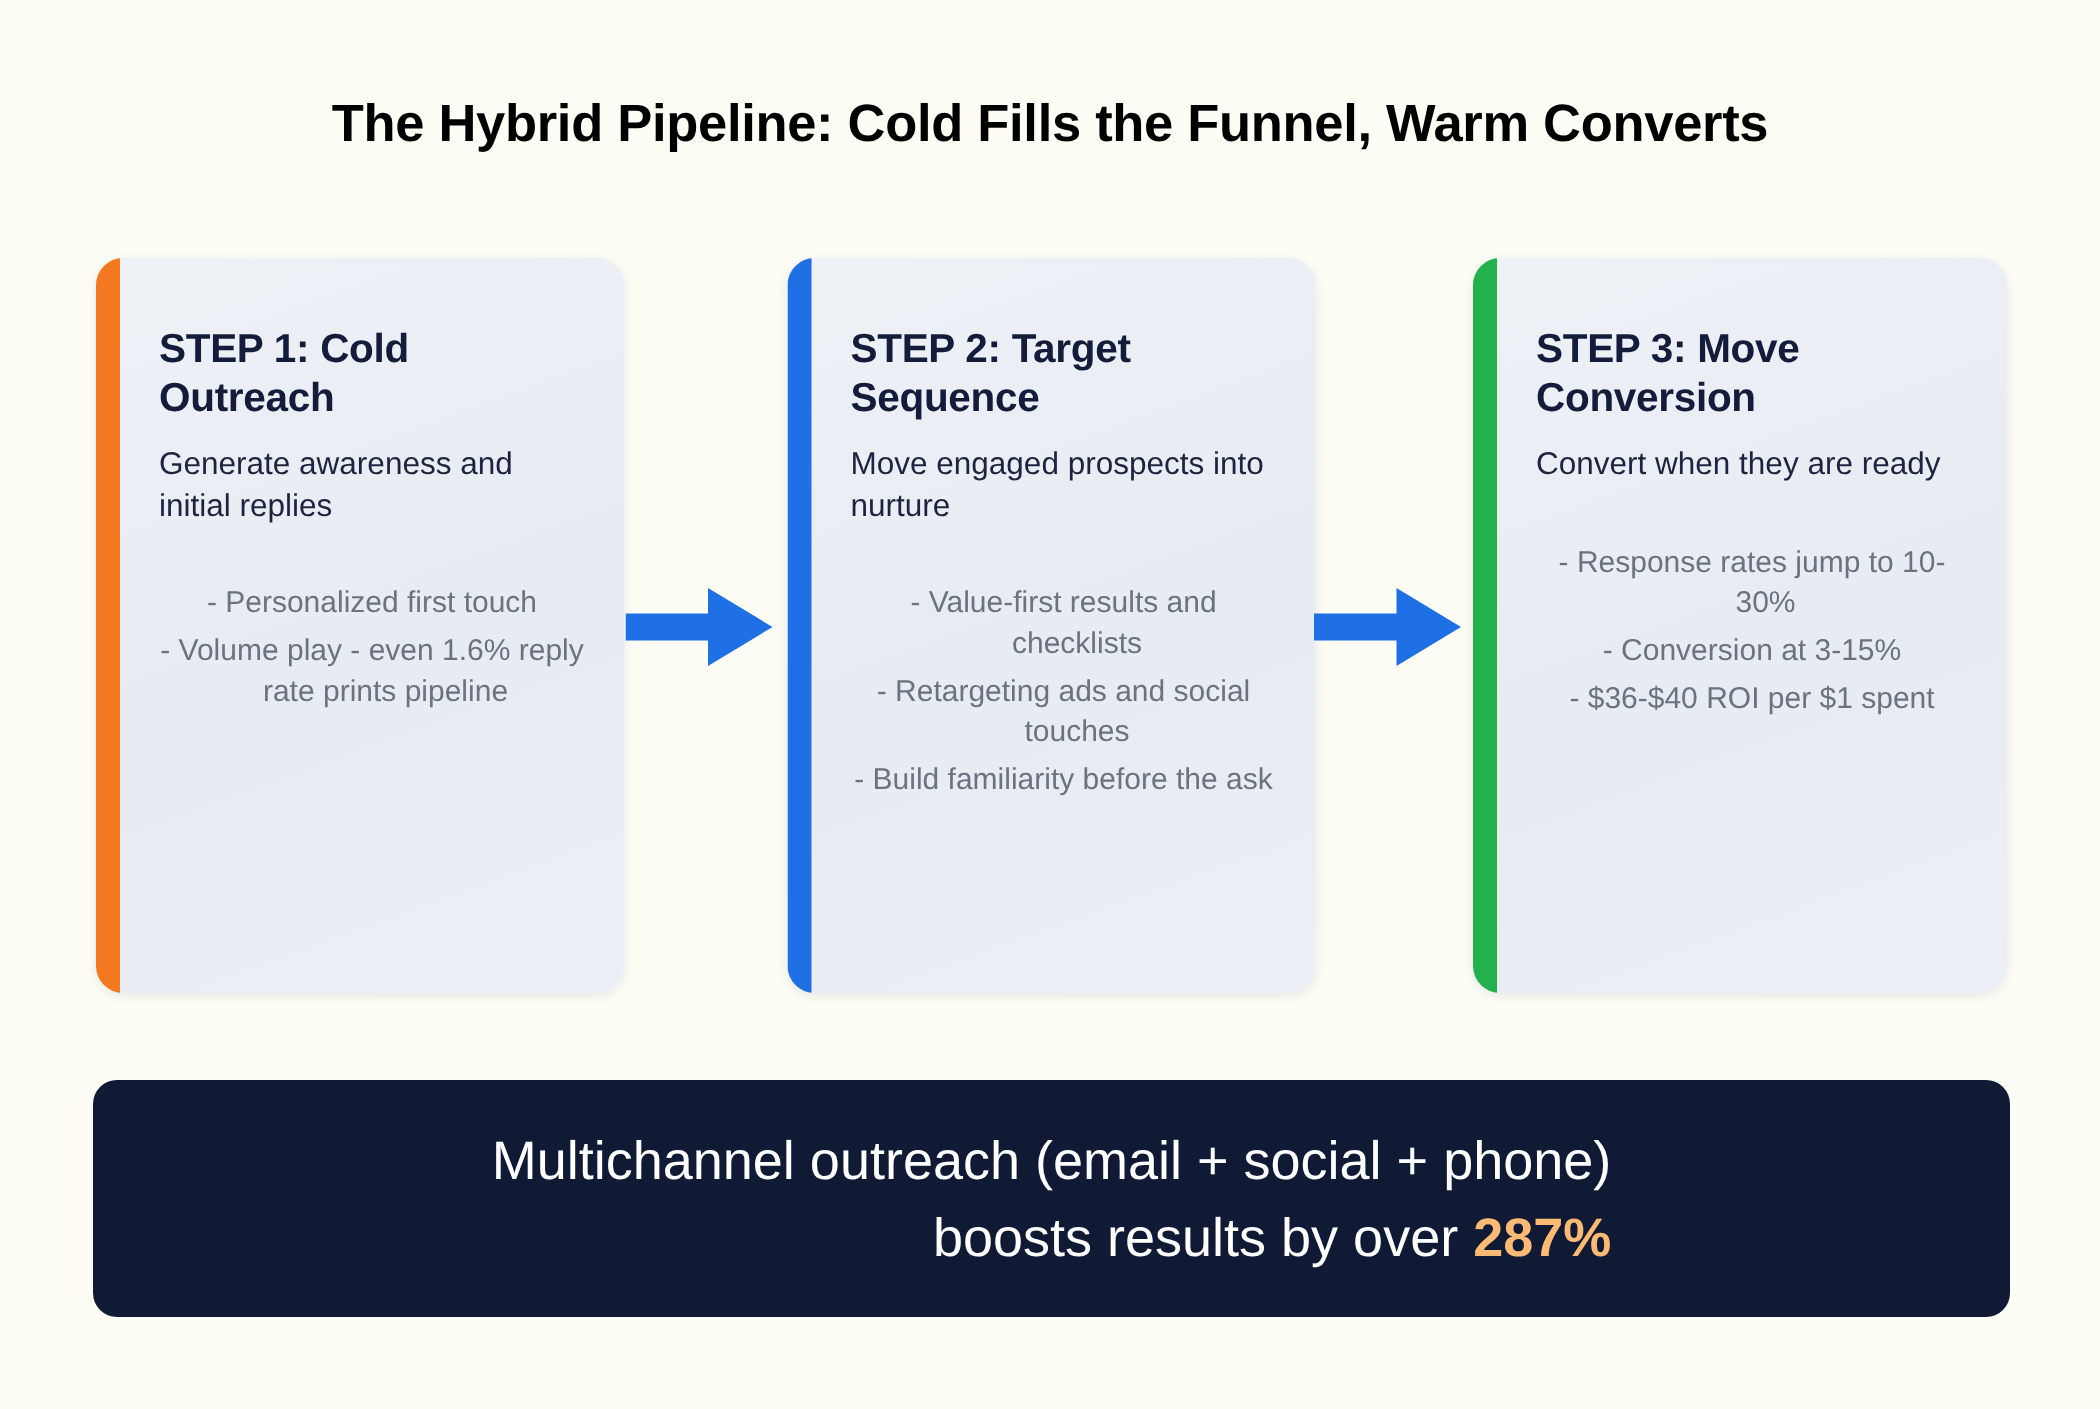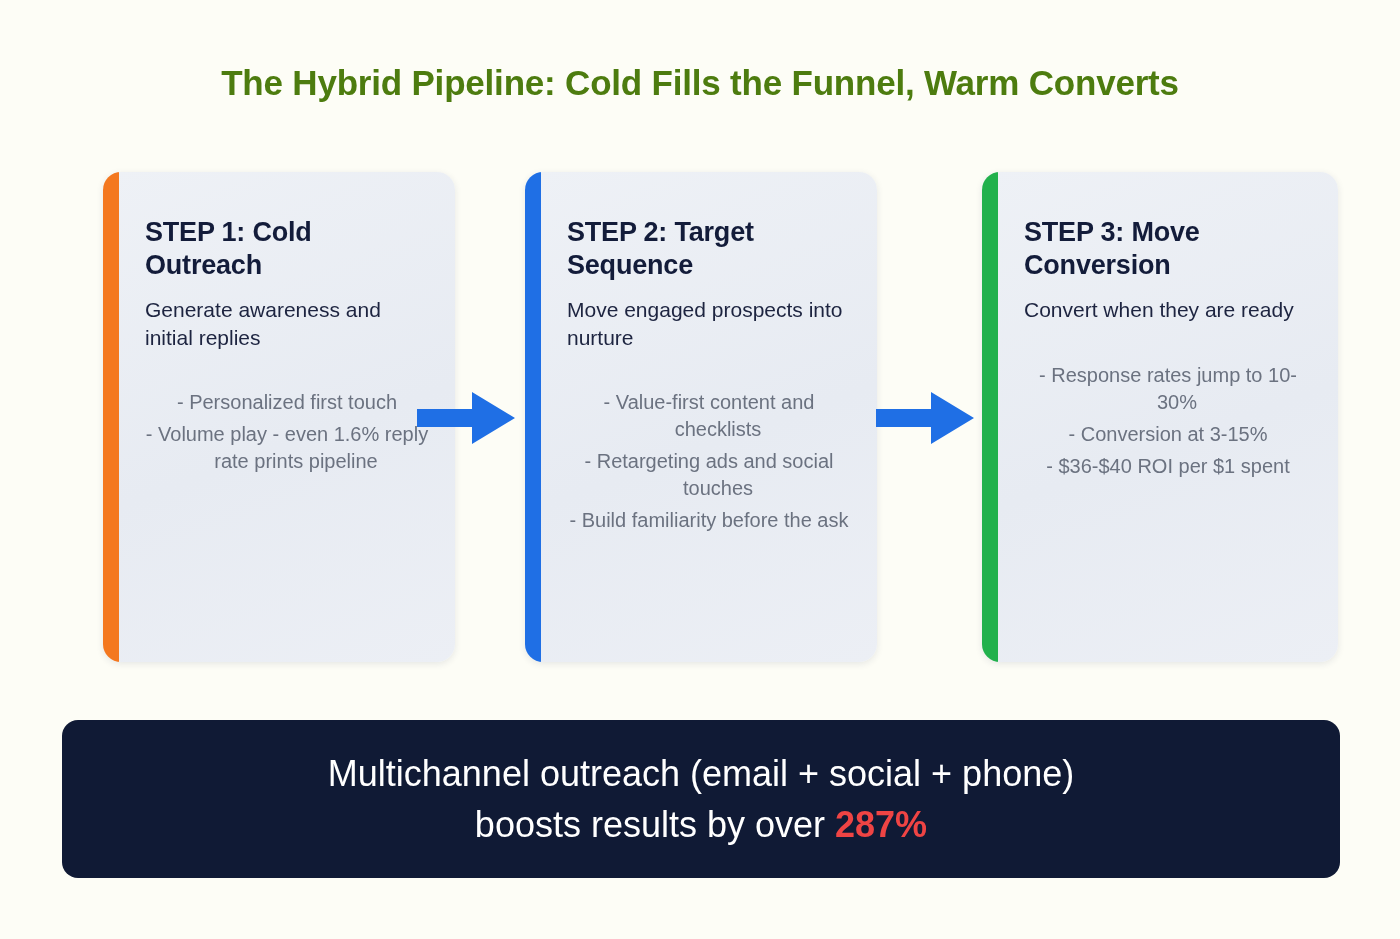--- a/index.html
+++ b/index.html
@@ -23,21 +23,21 @@
 
   
   .title {
     position: absolute;
     left: 0;
     top: 62px;
     width: 1400px;
     text-align: center;
     font-size: 35px;
     font-weight: bold;
-    color: #4d7c0f;
+    color: #000000;
     letter-spacing: -0.2px;
     line-height: 1.2;
   }
 
   
   .cards {
     position: absolute;
     left: 64px;
     top: 172px;
     width: 1274px;
@@ -46,21 +46,21 @@
   .card {
     position: absolute;
     top: 0;
     height: 490px;
     border-radius: 18px;
     overflow: hidden;
     background: linear-gradient(160deg, #eef1f6 0%, #e7ebf2 55%, #eceff5 100%);
     box-shadow: 0 2px 7px rgba(25, 40, 80, 0.10);
     display: flex;
   }
-  .card-1 { left: 0px;   width: 352px; margin-left: 39px; }
+  .card-1 { left: 0px;   width: 352px; }
   .card-2 { left: 461px; width: 352px; }
   .card-3 { left: 918px; width: 356px; }
 
   .accent {
     width: 16px;
     flex: 0 0 16px;
     height: 100%;
   }
   .accent-orange { background: #f4781f; }
   .accent-blue   { background: #1f6fe5; }
@@ -120,32 +120,32 @@
     position: absolute;
     left: 62px;
     top: 720px;
     width: 1278px;
     height: 158px;
     background: #101a35;
     border-radius: 16px;
     display: flex;
     align-items: center;
     justify-content: center;
-    text-align: center;
+    text-align: right;
     box-sizing: border-box;
   }
   .banner-text {
     color: #ffffff;
     font-size: 36px;
     line-height: 1.42;
     font-weight: normal;
     padding: 0 40px;
   }
   .banner-highlight {
-    color: #ef4444;
+    color: #fdba74;
     font-weight: bold;
     margin-top: 24px;
   }
 </style>
 </head>
 <body>
 
 <div class="canvas">
 
   <div class="title">The Hybrid Pipeline: Cold Fills the Funnel, Warm Converts</div>
@@ -163,21 +163,21 @@
         </ul>
       </div>
     </div>
 
     <div class="card card-2">
       <div class="accent accent-blue"></div>
       <div class="card-body">
         <h2 class="card-title">STEP 2: Target Sequence</h2>
         <p class="card-sub">Move engaged prospects into nurture</p>
         <ul class="card-list">
-          <li>Value-first content and checklists</li>
+          <li>Value-first results and checklists</li>
           <li>Retargeting ads and social touches</li>
           <li>Build familiarity before the ask</li>
         </ul>
       </div>
     </div>
 
     <div class="card card-3">
       <div class="accent accent-green"></div>
       <div class="card-body">
         <h2 class="card-title">STEP 3: Move Conversion</h2>

